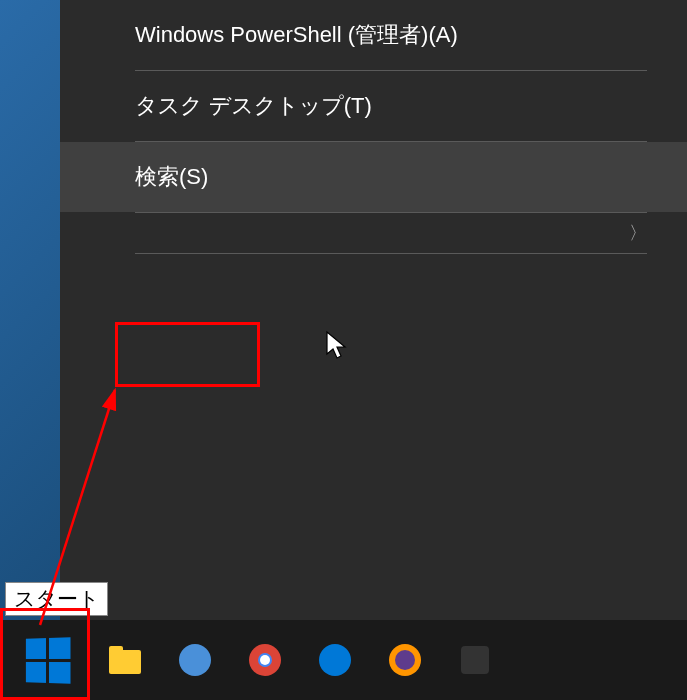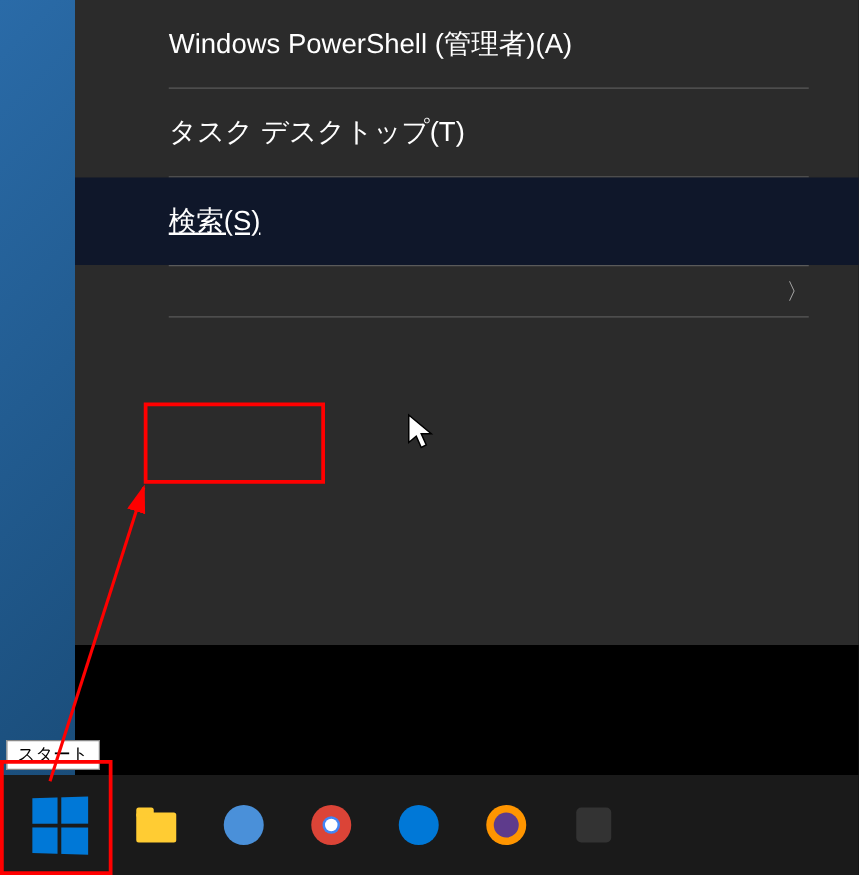--- a/index.html
+++ b/index.html
@@ -21,34 +21,33 @@
       left: 0;
       width: 60px;
       height: 620px;
       background: linear-gradient(135deg, #2a6ba8 0%, #1a4d7a 100%);
     }
     .context-menu {
       position: absolute;
       top: 0;
       left: 60px;
       width: 627px;
-      height: 516px;
+      height: 620px;
       background: #2b2b2b;
       padding-top: 0;
     }
     .menu-item {
       color: #fff;
       font-size: 22px;
       padding: 20px 0 20px 75px;
       cursor: default;
       position: relative;
     }
     .menu-item.hover {
-      background: #0f172a;
-      text-decoration: underline;
+      background: #404040;
     }
     .divider {
       height: 1px;
       background: #5a5a5a;
       margin: 0 40px 0 75px;
     }
     .chevron {
       position: absolute;
       right: 40px;
       top: 50%;
@@ -86,21 +85,21 @@
     }
     .windows-logo div {
       background: #0078d7;
     }
     .tooltip {
       position: absolute;
       bottom: 84px;
       left: 5px;
       background: #fff;
       color: #000;
-      font-size: 14px;
+      font-size: 21px;
       padding: 2px 8px;
       border: 1px solid #888;
     }
     .highlight-box {
       position: absolute;
       border: 3px solid #ff0000;
       pointer-events: none;
     }
     .highlight-search {
       top: 322px;

